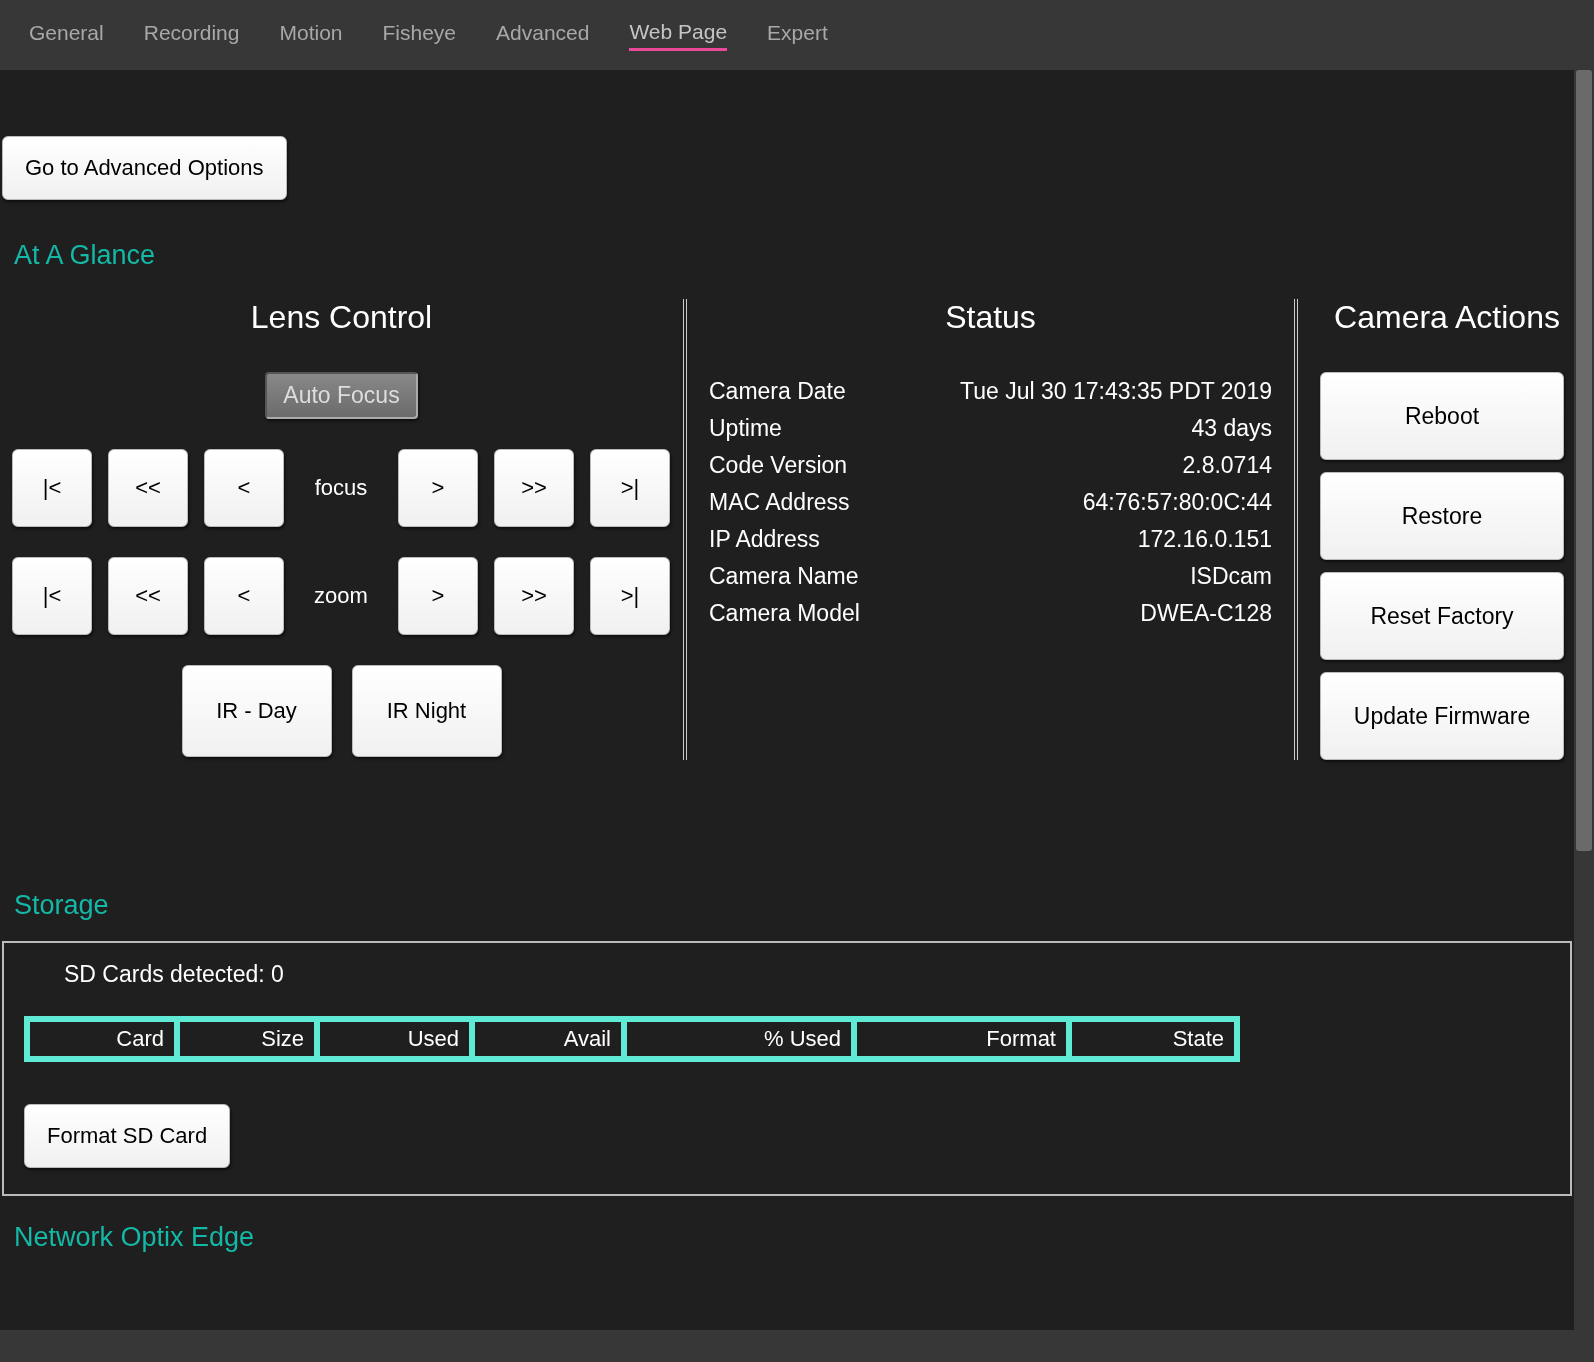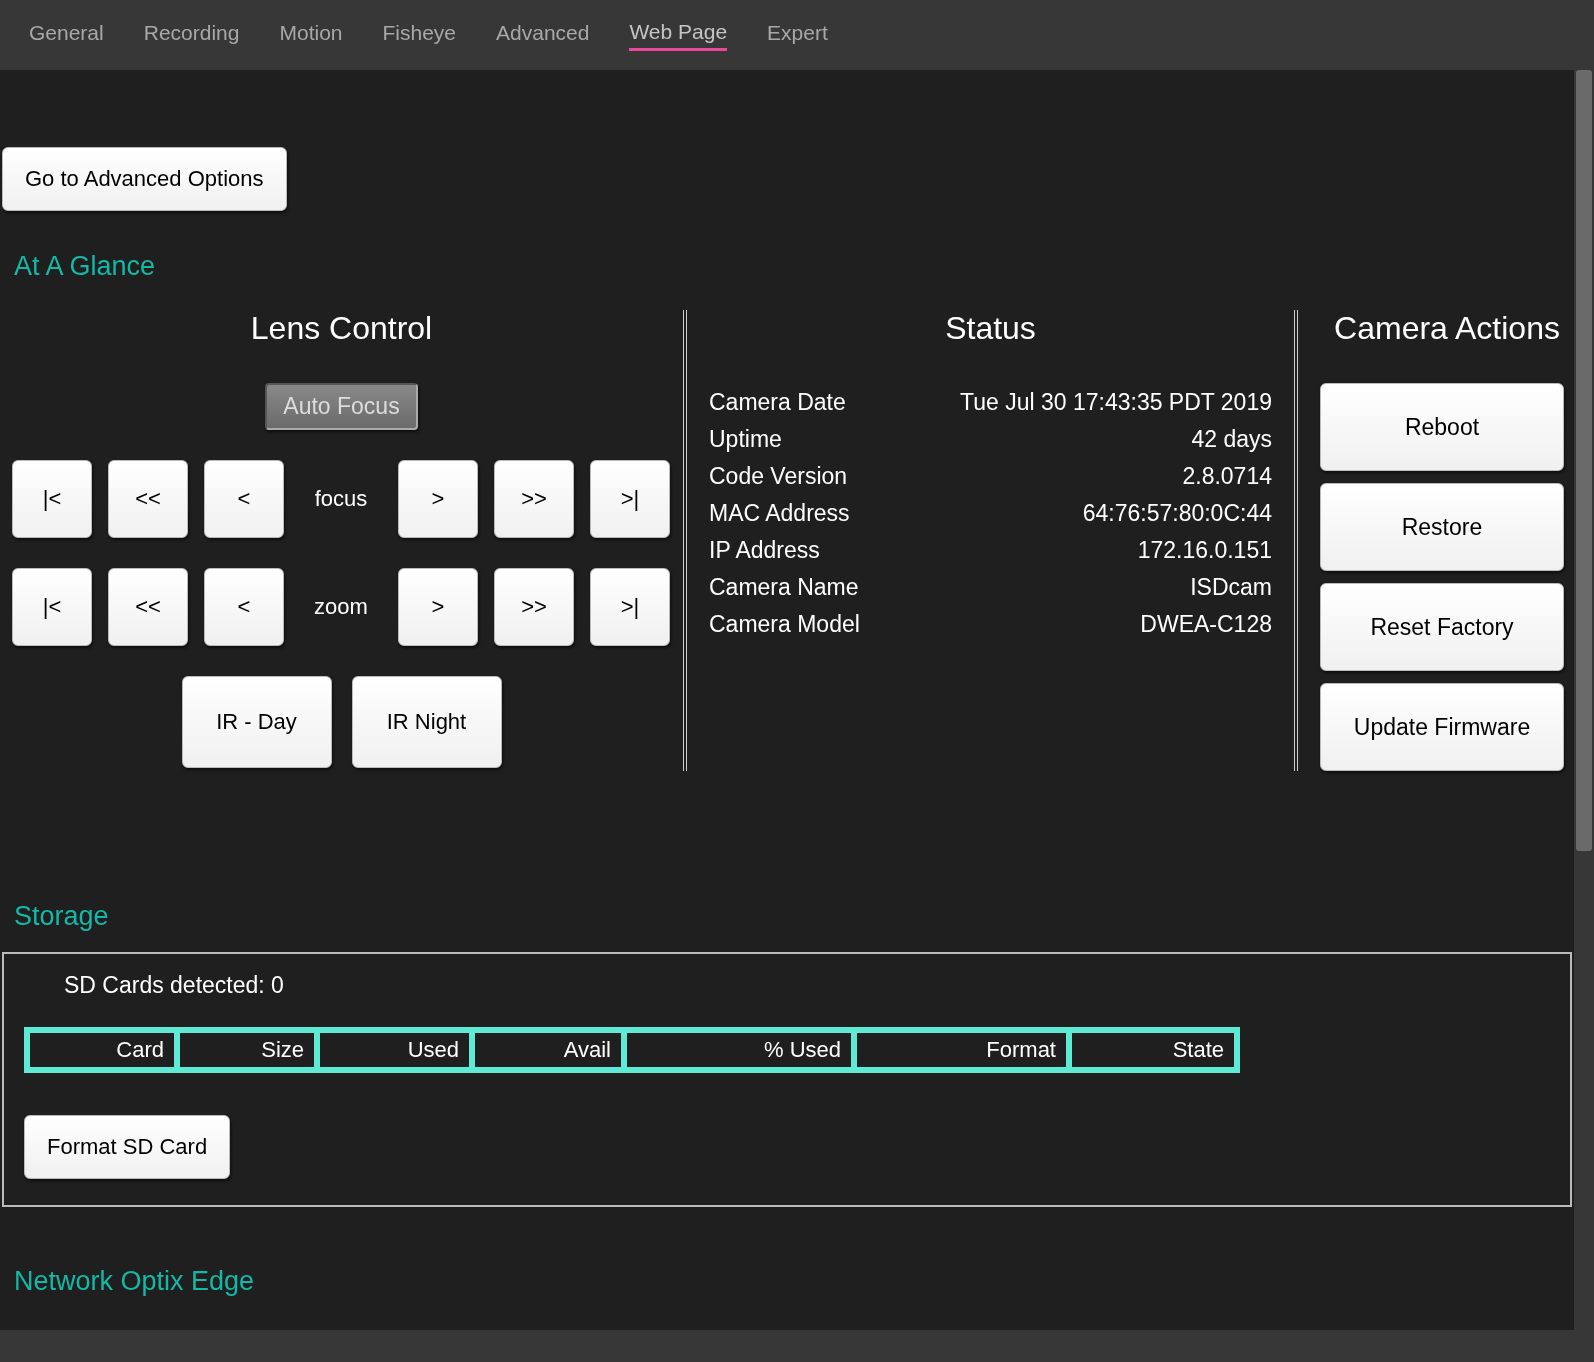--- a/index.html
+++ b/index.html
@@ -25,21 +25,21 @@
       color: #a8a8a8;
       cursor: pointer;
       font-size: 21px;
       padding-bottom: 4px;
     }
     .tab.active {
       color: #c5c5c5;
       border-bottom: 3px solid #ec4899;
     }
     .content {
-      padding: 12px 0 0 0;
+      padding: 1px 0 0 0;
       position: relative;
       height: calc(100% - 70px);
       overflow: hidden;
     }
     .scroll-area {
       width: calc(100% - 20px);
       position: relative;
     }
     .btn {
       background: linear-gradient(to bottom, #ffffff, #f0f0f0);
@@ -183,21 +183,21 @@
       padding: 4px 10px;
       height: 38px;
     }
     .th-card { width: 150px; }
     .th-size { width: 140px; }
     .th-used { width: 155px; }
     .th-avail { width: 152px; }
     .th-pct  { width: 230px; }
     .th-fmt  { width: 215px; }
     .th-state{ width: 168px; }
-    .nx-title { margin-top: 59px; }
+    .nx-title { margin-top: 26px; }
     .scrollbar {
       position: absolute;
       right: 0;
       top: 70px;
       bottom: 32px;
       width: 20px;
       background: #373737;
     }
     .scrollbar-thumb {
       position: absolute;
@@ -274,21 +274,21 @@
       <div class="col-status">
         <div class="col-title">Status</div>
         <table class="status-table">
           <tbody>
               <tr>
                 <td class="k">Camera Date</td>
                 <td class="v">Tue Jul 30 17:43:35 PDT 2019</td>
               </tr>
           <tr>
                 <td class="k">Uptime</td>
-                <td class="v">42 days</td>
+                <td class="v">43 days</td>
               </tr>
           <tr>
                 <td class="k">Code Version</td>
                 <td class="v">2.8.0714</td>
               </tr>
           <tr>
                 <td class="k">MAC Address</td>
                 <td class="v">64:76:57:80:0C:44</td>
               </tr>
           <tr>

